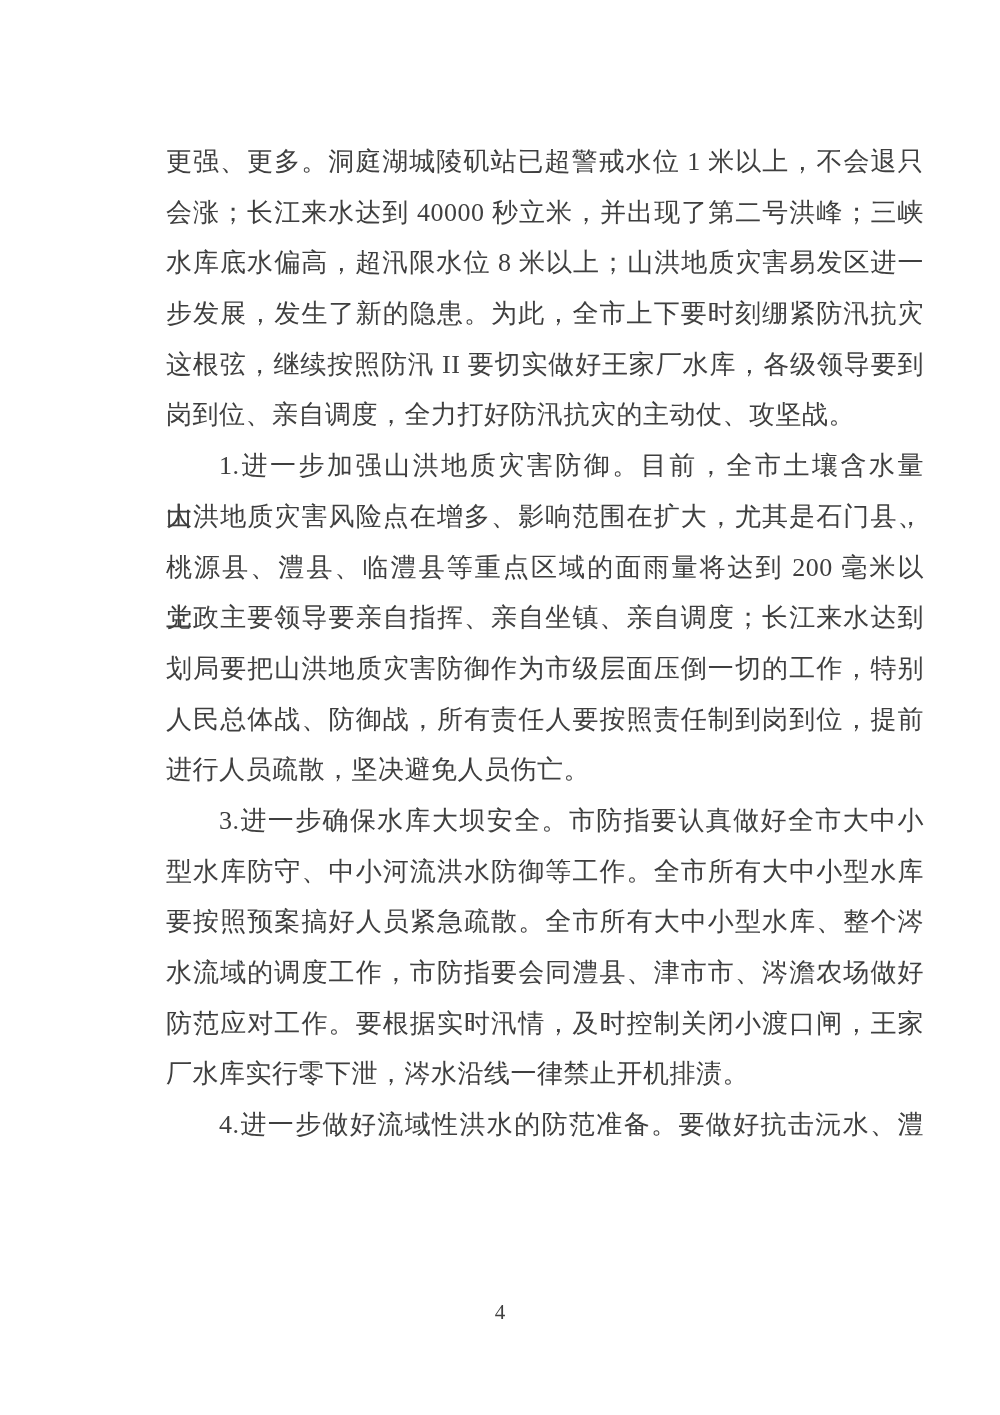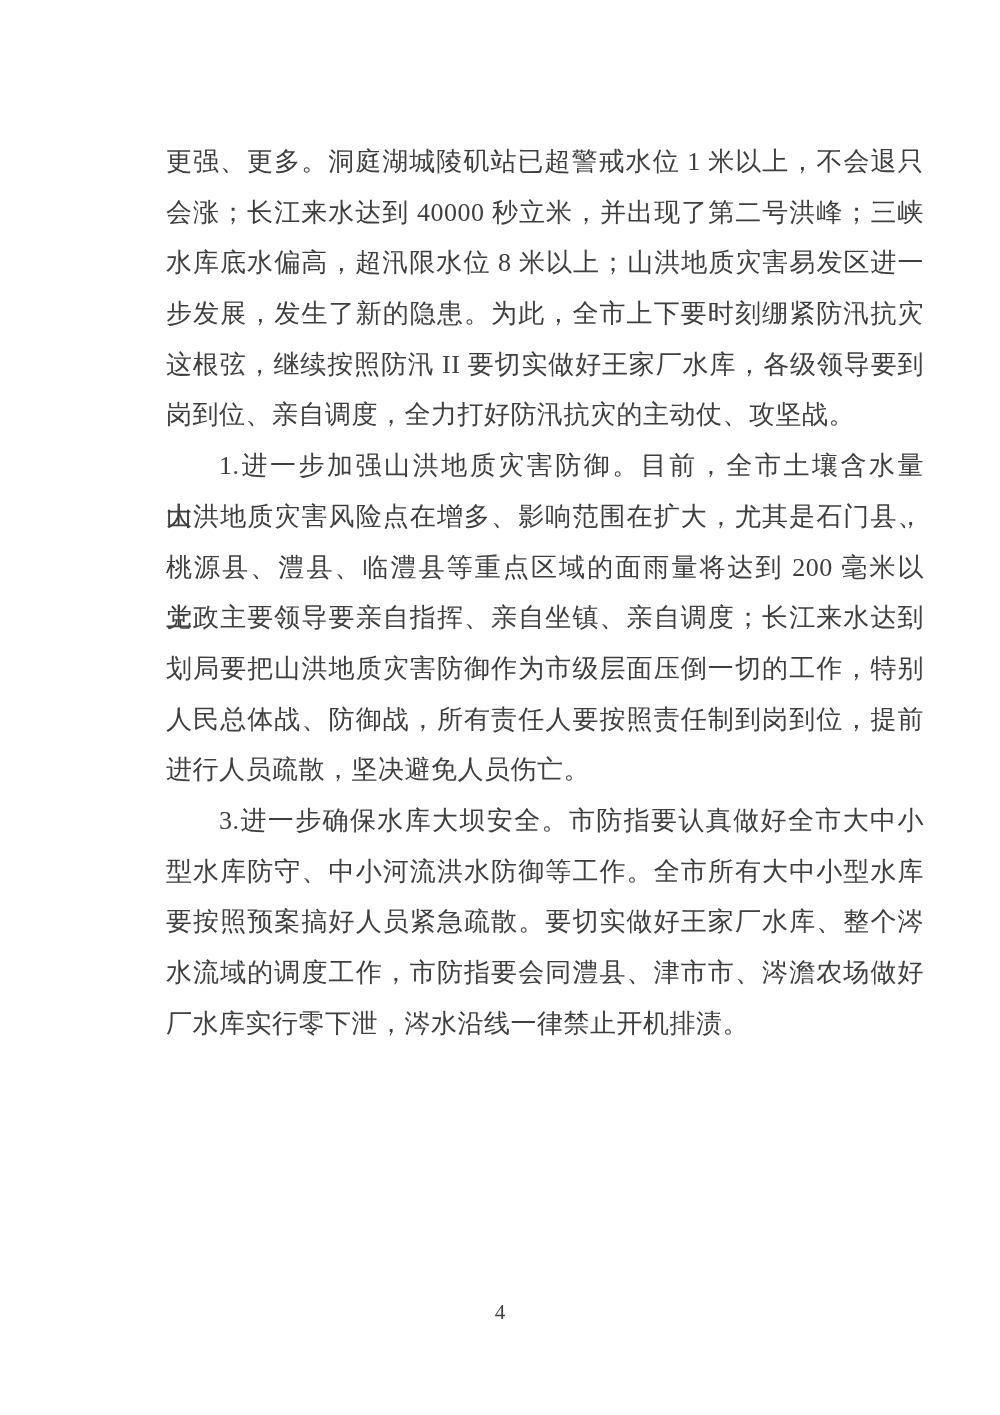--- a/index.html
+++ b/index.html
@@ -62,18 +62,20 @@
     <div class="line last">岗到位、亲自调度，全力打好防汛抗灾的主动仗、攻坚战。</div>
     <div class="line indent">1.进一步加强山洪地质灾害防御。目前，全市土壤含水量大，</div>
     <div class="line">山洪地质灾害风险点在增多、影响范围在扩大，尤其是石门县、</div>
     <div class="line">桃源县、澧县、临澧县等重点区域的面雨量将达到 200 毫米以上，</div>
     <div class="line">党政主要领导要亲自指挥、亲自坐镇、亲自调度；长江来水达到</div>
     <div class="line">划局要把山洪地质灾害防御作为市级层面压倒一切的工作，特别</div>
     <div class="line">人民总体战、防御战，所有责任人要按照责任制到岗到位，提前</div>
     <div class="line last">进行人员疏散，坚决避免人员伤亡。</div>
     <div class="line indent">3.进一步确保水库大坝安全。市防指要认真做好全市大中小</div>
     <div class="line">型水库防守、中小河流洪水防御等工作。全市所有大中小型水库</div>
-    <div class="line">要按照预案搞好人员紧急疏散。要切实做好王家厂水库、整个涔</div>
+    <div class="line">要按照预案搞好人员紧急疏散。全市所有大中小型水库、整个涔</div>
     <div class="line">水流域的调度工作，市防指要会同澧县、津市市、涔澹农场做好</div>
+    <div class="line">防范应对工作。要根据实时汛情，及时控制关闭小渡口闸，王家</div>
     <div class="line last">厂水库实行零下泄，涔水沿线一律禁止开机排渍。</div>
+    <div class="line indent">4.进一步做好流域性洪水的防范准备。要做好抗击沅水、澧</div>
   </div>
   <div class="page-number">4</div>
 </div>
 
 </body></html>

